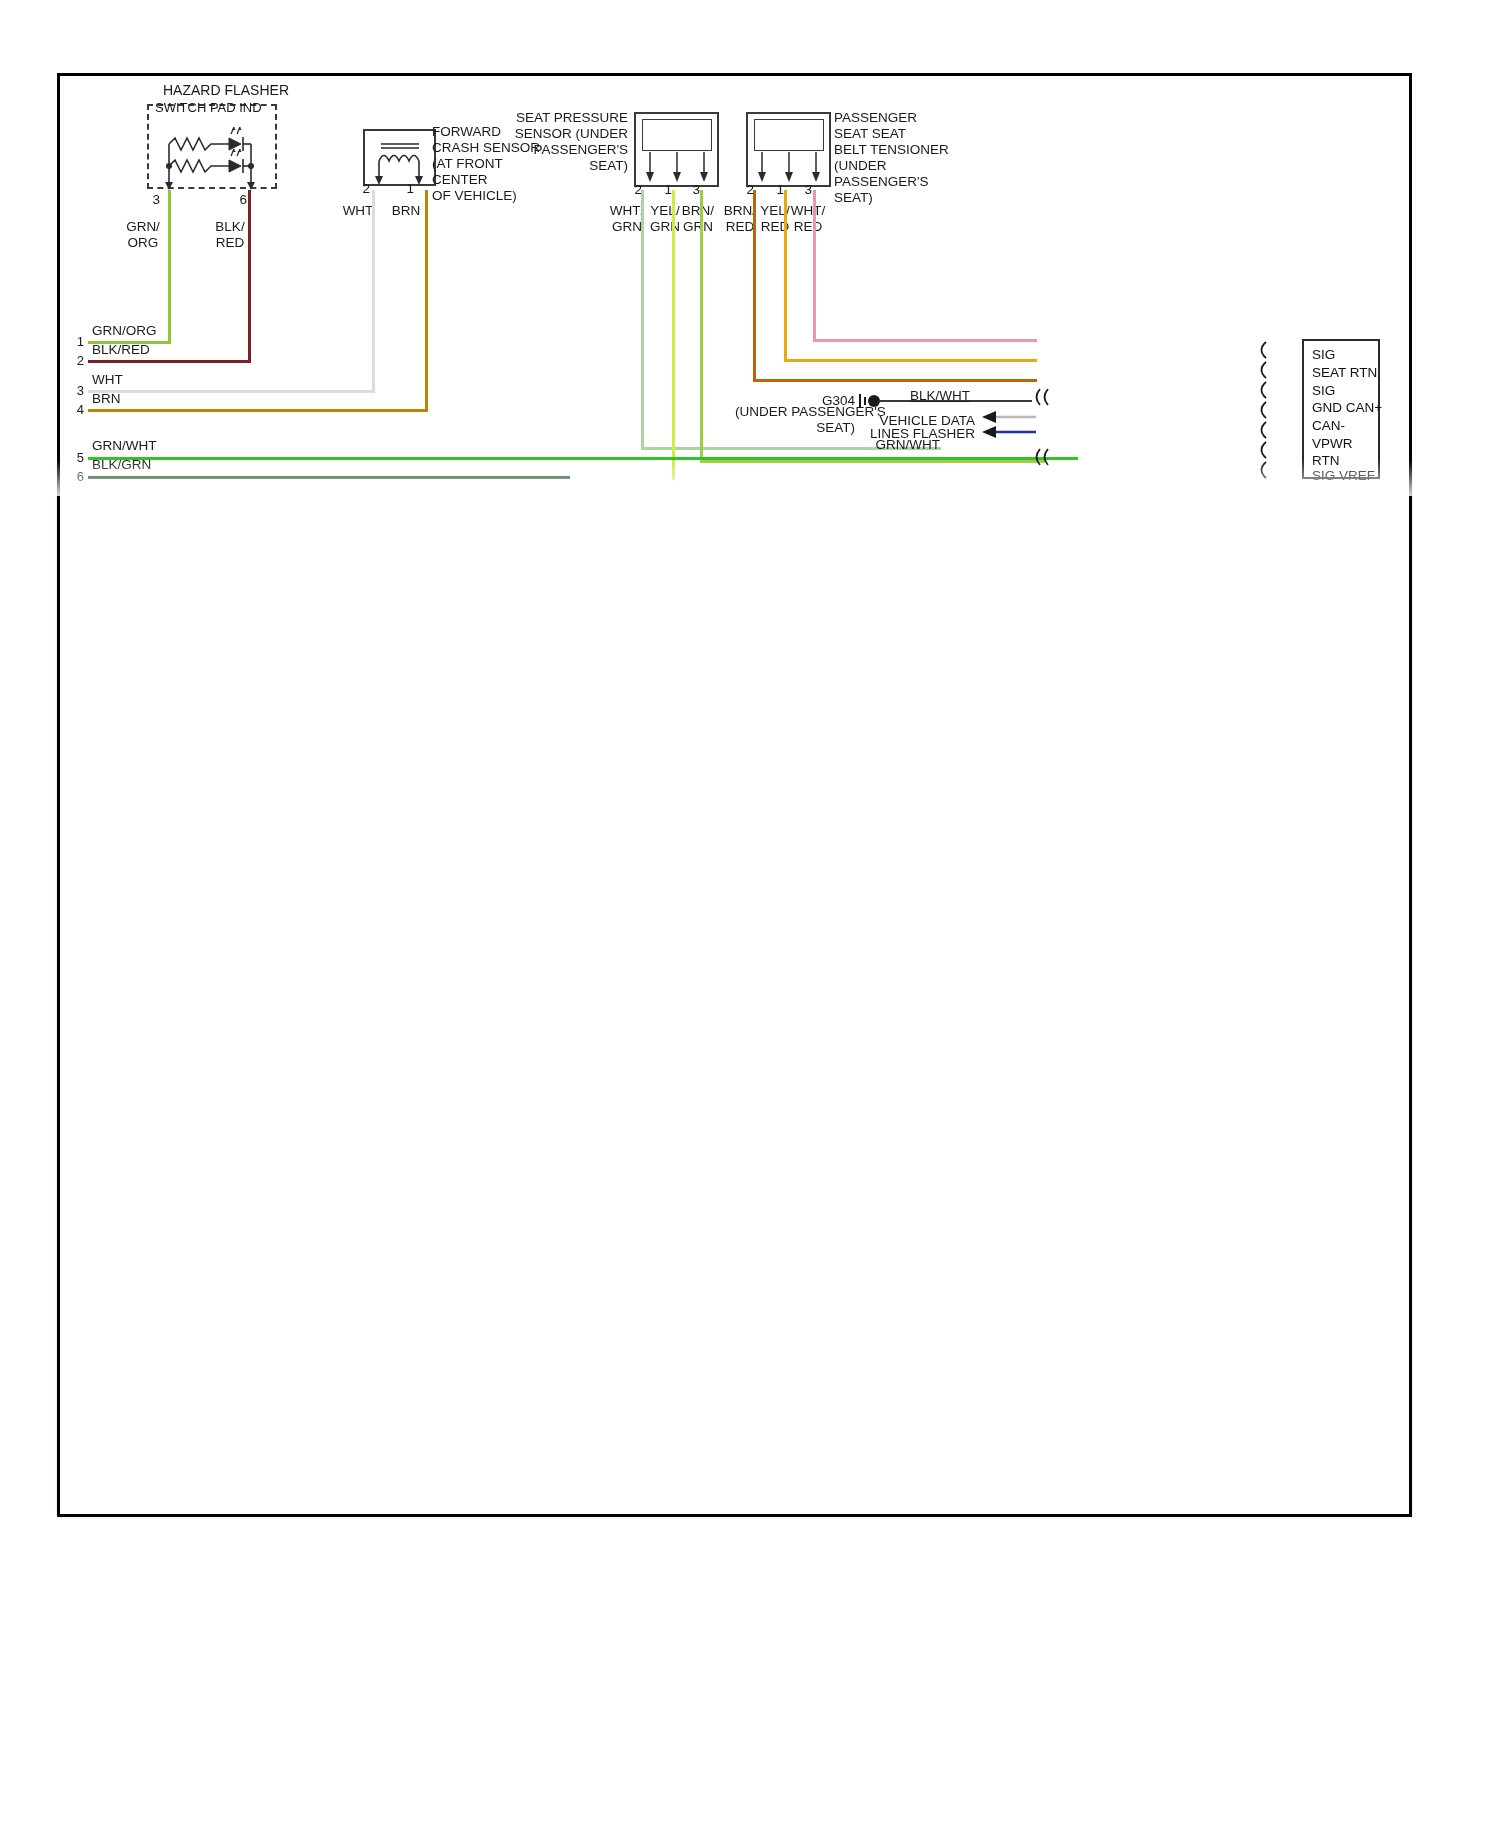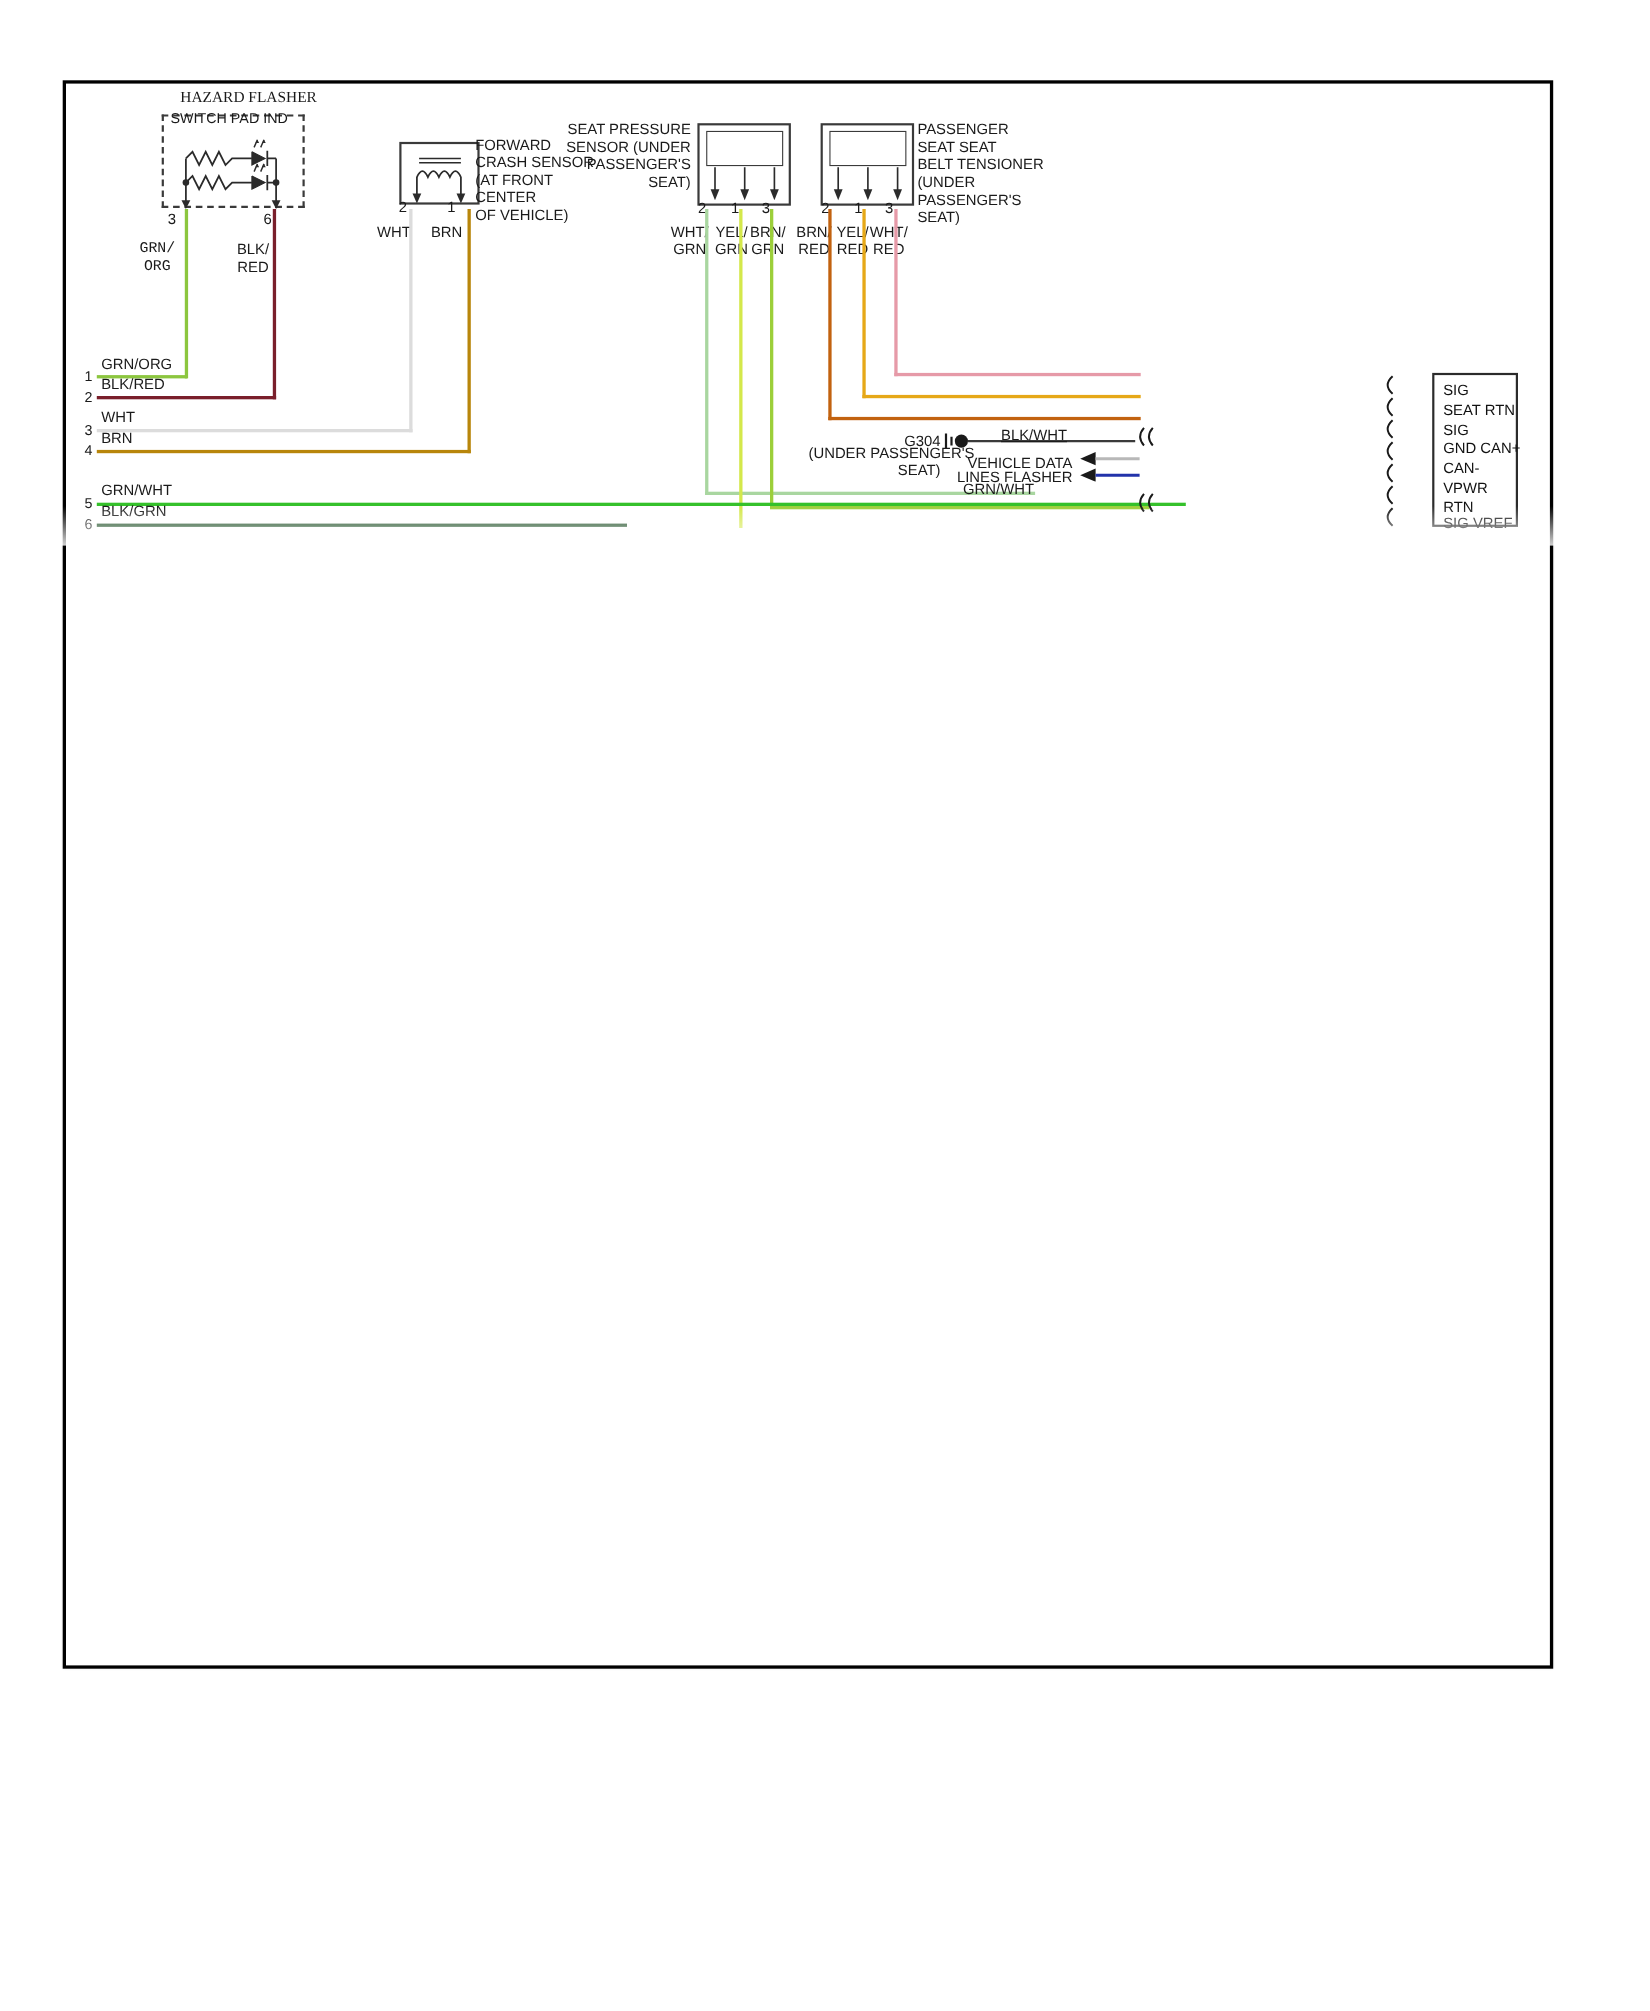--- a/index.html
+++ b/index.html
@@ -137,21 +137,21 @@
     <div class="gline" style="left:938px;top:960px;width:72px;background:#c9dcb8;height:7px;"></div>
     <div class="gcirc" style="left:1382px;top:920px;width:16px;height:16px;background:#222;"></div>
     <div class="gtxt" style="left:1112px;top:985px;width:70px;"></div>
     <div class="gtxt" style="left:1112px;top:999px;width:70px;"></div>
 
     <div class="gtxt" style="left:70px;top:1020px;width:85px;height:9px;"></div>
   </div>
 
   <div id="frame"></div>
 
-  <div class="tc" style="left:92px;top:82px;width:268px;font-size:14px;font-family:Liberation Serif, serif;">HAZARD FLASHER</div>
+  <div class="tc" style="left:92px;top:82px;width:268px;font-size:14px;">HAZARD FLASHER</div>
 
   <div class="dash" style="left:147px;top:104px;width:130px;height:85px;"></div>
 
   <div class="t" style="left:155px;top:100px;font-size:13px;">SWITCH PAD IND</div>
 
   <svg style="position:absolute;left:147px;top:104px;width:132px;height:88px;">
 
     <polyline points="22,40 28,34 34,46 40,34 46,46 52,34 58,46 64,40 82,40" fill="none" stroke="#2b2b2b" stroke-width="1.6"></polyline>
     <polyline points="82,34 94,40 82,46 82,34" fill="#2b2b2b" stroke="#2b2b2b" stroke-width="1"></polyline>
     <line x1="96" y1="33" x2="96" y2="47" stroke="#2b2b2b" stroke-width="1.6"></line>
@@ -176,21 +176,21 @@
     <circle cx="22" cy="62" r="3" fill="#2b2b2b"></circle>
     <circle cx="104" cy="62" r="3" fill="#2b2b2b"></circle>
 
     <polygon points="22,86 18,78 26,78" fill="#2b2b2b"></polygon>
     <polygon points="104,86 100,78 108,78" fill="#2b2b2b"></polygon>
   </svg>
 
   <div class="tr" style="left:138px;top:192px;width:22px;">3</div>
   <div class="tr" style="left:225px;top:192px;width:22px;">6</div>
 
-  <div class="tc" style="left:120px;top:219px;width:46px;font-family:Liberation Mono, monospace;">GRN/<br>ORG</div>
+  <div class="tc" style="left:120px;top:219px;width:46px;">GRN/<br>ORG</div>
   <div class="tc" style="left:207px;top:219px;width:46px;">BLK/<br>RED</div>
 
   <div class="box" style="left:363px;top:129px;width:73px;height:57px;"></div>
   <svg style="position:absolute;left:363px;top:129px;width:75px;height:60px;">
     <line x1="18" y1="15" x2="56" y2="15" stroke="#2b2b2b" stroke-width="1.4"></line>
     <line x1="18" y1="19" x2="56" y2="19" stroke="#2b2b2b" stroke-width="1.4"></line>
     <path d="M16,32 q5,-11 10,0 q5,-11 10,0 q5,-11 10,0 q5,-11 10,0" fill="none" stroke="#2b2b2b" stroke-width="1.6"></path>
     <line x1="16" y1="32" x2="16" y2="52" stroke="#2b2b2b" stroke-width="1.6"></line>
     <line x1="56" y1="32" x2="56" y2="52" stroke="#2b2b2b" stroke-width="1.6"></line>
     <polygon points="16,56 12,47 20,47" fill="#2b2b2b"></polygon>

